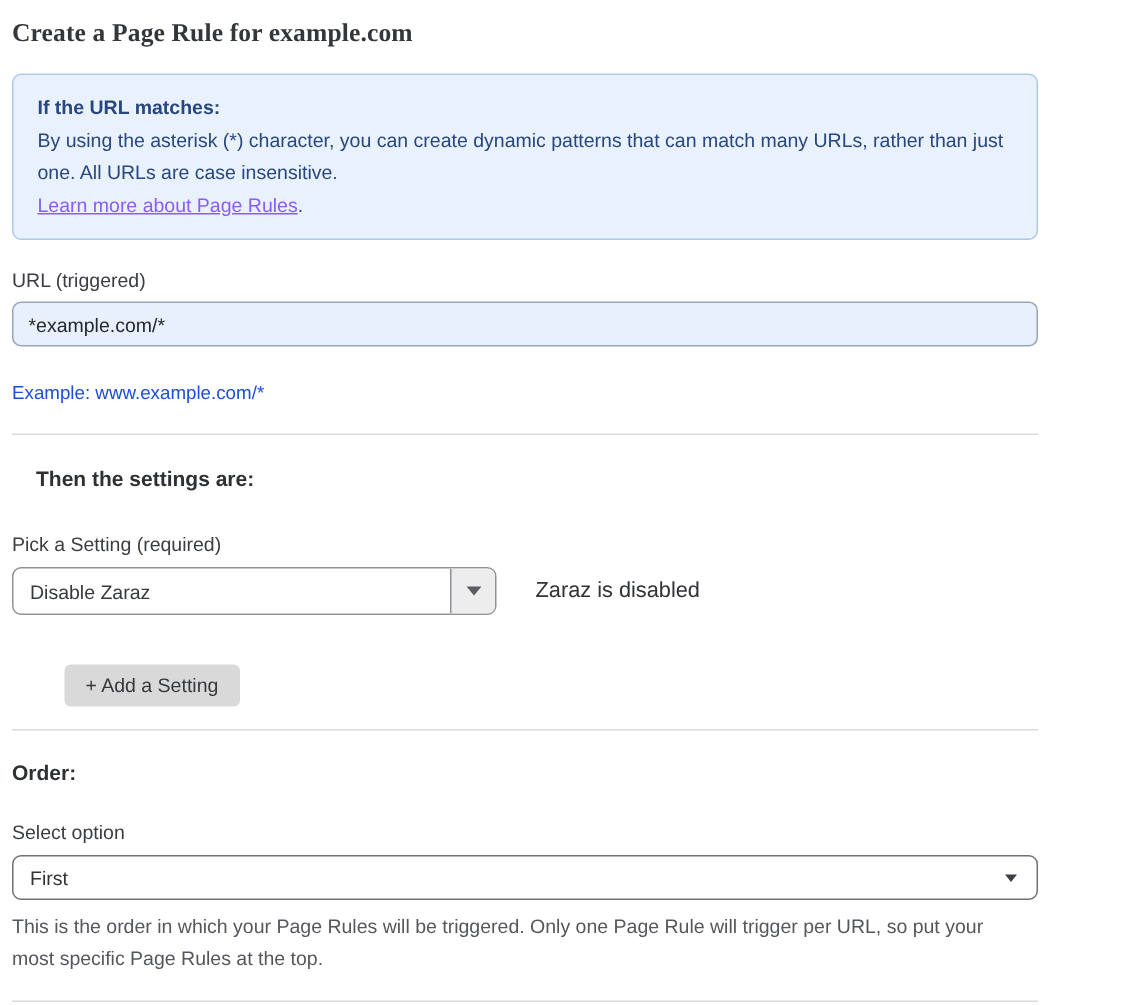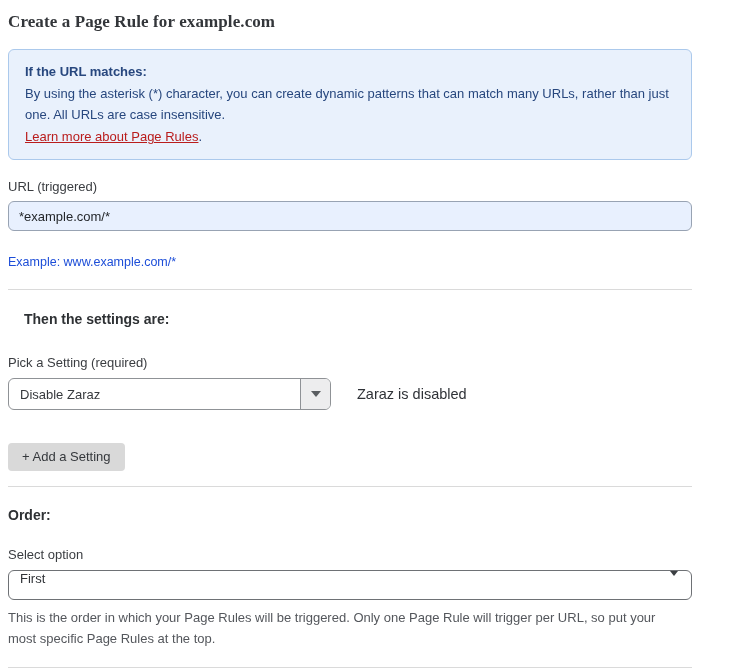--- a/index.html
+++ b/index.html
@@ -26,21 +26,21 @@
     border: 1px solid #abc9ec;
     border-radius: 6px;
     padding: 11px 20px 12px 16px;
     color: #27477e;
     font-size: 13px;
     line-height: 21px;
   }
   .info-box .info-heading { font-weight: bold; margin-bottom: 1px; }
   .info-box .info-link-line { margin-top: 1px; }
   .info-box a.info-link {
-    color: #b91c1c; text-decoration: underline; cursor: pointer;
+    color: #8b5cf6; text-decoration: underline; cursor: pointer;
   }
 
   
   .field-label { margin-top: 19px; font-size: 13px; color: #3a3d41; }
   .url-input {
     margin-top: 7px;
     width: 100%; height: 30px;
     background: #e8f0fe;
     border: 1px solid #98a3b3;
     border-radius: 6px;
@@ -81,34 +81,34 @@
     border-right: 5px solid transparent;
     border-top: 6px solid #5a5d61;
   }
   .status-text { margin-left: 26px; font-size: 14.5px; color: #2f3237; }
 
   .btn {
     display: inline-block; border: none; cursor: pointer;
     font-family: "Liberation Sans", "DejaVu Sans", sans-serif;
     font-size: 13px; border-radius: 4px;
     color: #35383c; background: #d9d9d9;
-    height: 28px; padding: 0 14px; line-height: 28px;
+    height: 28px; padding: 0 14px; line-height: 28px; margin-left: 35px;
   }
   .add-setting-btn { margin-top: 33px; }
 
   
   .order-heading { margin-top: 20px; }
   .order-label { margin-top: 24px; font-size: 13px; color: #3a3d41; }
   .select-full {
     margin-top: 8px;
     width: 100%; height: 30px;
     background: #ffffff;
     border: 1px solid #6e7175;
     border-radius: 6px;
-    display: flex; justify-content: space-between;
+    display: flex; align-items: center; justify-content: space-between;
     padding: 0 13px 0 11px;
     font-size: 13px; color: #303337;
     cursor: pointer;
   }
   .tri-down-sm {
     width: 0; height: 0;
     border-left: 4.5px solid transparent;
     border-right: 4.5px solid transparent;
     border-top: 5.5px solid #3c3f43;
   }

